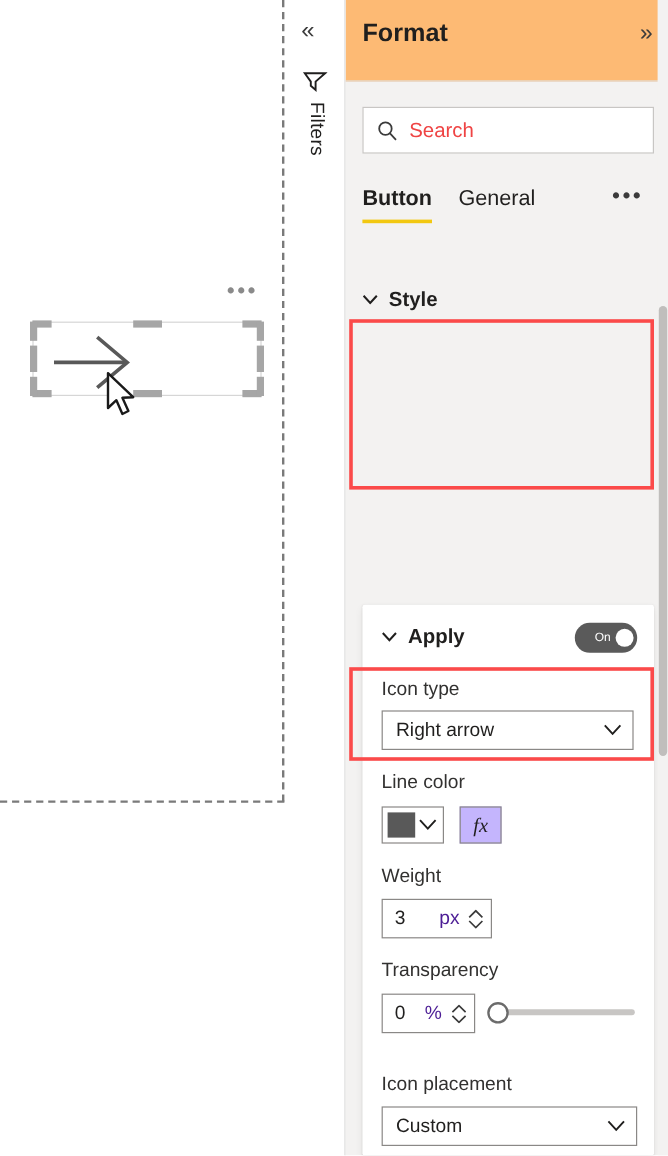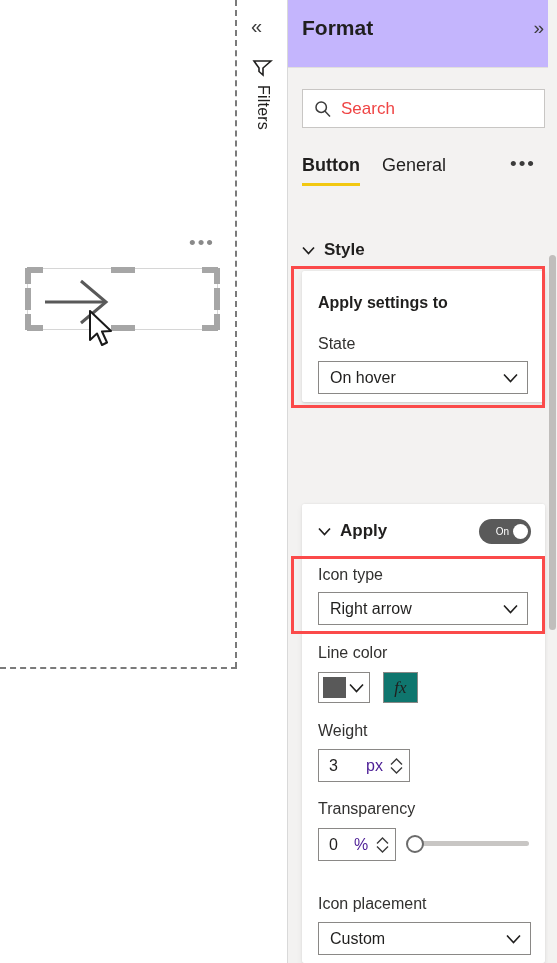--- a/index.html
+++ b/index.html
@@ -73,21 +73,21 @@
     letter-spacing: .2px;
   }
 
   
   .pane {
     position: absolute; left: 288px; top: 0; width: 269px; height: 963px;
     background: #f3f2f1; overflow: hidden;
   }
   .pane-header {
     position: absolute; left: 0; top: 0; width: 269px; height: 68px;
-    background: #c4b5fd; border-bottom: 1px solid #e1dfdd;
+    background: #fdba74; border-bottom: 1px solid #e1dfdd;
   }
   .pane-title {
     position: absolute; left: 14px; top: 16px;
     font-size: 21px; color: #201f1e; font-weight: 600;
   }
   .pane-expand {
     position: absolute; right: 13px; top: 17px;
     font-size: 19px; color: #3b3b3b;
   }
 
@@ -174,21 +174,21 @@
   }
 
   .color-swatch-btn {
     position: absolute; width: 52px; height: 31px;
     border: 1px solid #8a8886; background: #fff;
     display: flex; align-items: center; padding-left: 4px; gap: 3px;
   }
   .swatch { width: 23px; height: 21px; }
   .fx-btn {
     position: absolute; width: 35px; height: 31px;
-    border: 1px solid #8a8886; background: #0f766e;
+    border: 1px solid #8a8886; background: #c4b5fd;
     display: flex; align-items: center; justify-content: center;
     font-family: "Liberation Serif", serif; font-style: italic;
     font-size: 17px; color: #201f1e;
   }
 
   .spinner {
     position: absolute; height: 33px; border: 1px solid #8a8886;
     background: #fff; display: flex; align-items: center;
   }
   .sp-val { font-size: 16px; color: #201f1e; margin-left: 10px; }
@@ -292,32 +292,20 @@
       <div class="sec-head-row">
         <span>
           <svg width="13" height="9" viewBox="0 0 13 9">
             <polyline points="1,1.5 6.5,7.5 12,1.5" fill="none" stroke="#201f1e" stroke-width="1.7"></polyline>
           </svg>
         </span>
         <span class="sec-head-label">Style</span>
       </div>
     </div>
 
-    <div class="card card-apply">
-      <div style="position:absolute;left:16px;top:23px;" class="lbl-strong">Apply settings to</div>
-      <div style="position:absolute;left:16px;top:64px;" class="lbl">State</div>
-      <div class="combo" style="left:16px;top:90px;width:210px;">
-        <span class="combo-val">On hover</span>
-        <span>
-          <svg width="15" height="10" viewBox="0 0 15 10">
-            <polyline points="1,1.5 7.5,8.5 14,1.5" fill="none" stroke="#201f1e" stroke-width="1.6"></polyline>
-          </svg>
-        </span>
-      </div>
-    </div>
 
 
     <div class="card card-icon">
       <div style="position:absolute;left:16px;top:17px;">
         <div class="sec-head-row">
           <span>
             <svg width="13" height="9" viewBox="0 0 13 9">
               <polyline points="1,1.5 6.5,7.5 12,1.5" fill="none" stroke="#201f1e" stroke-width="1.7"></polyline>
             </svg>
           </span>

